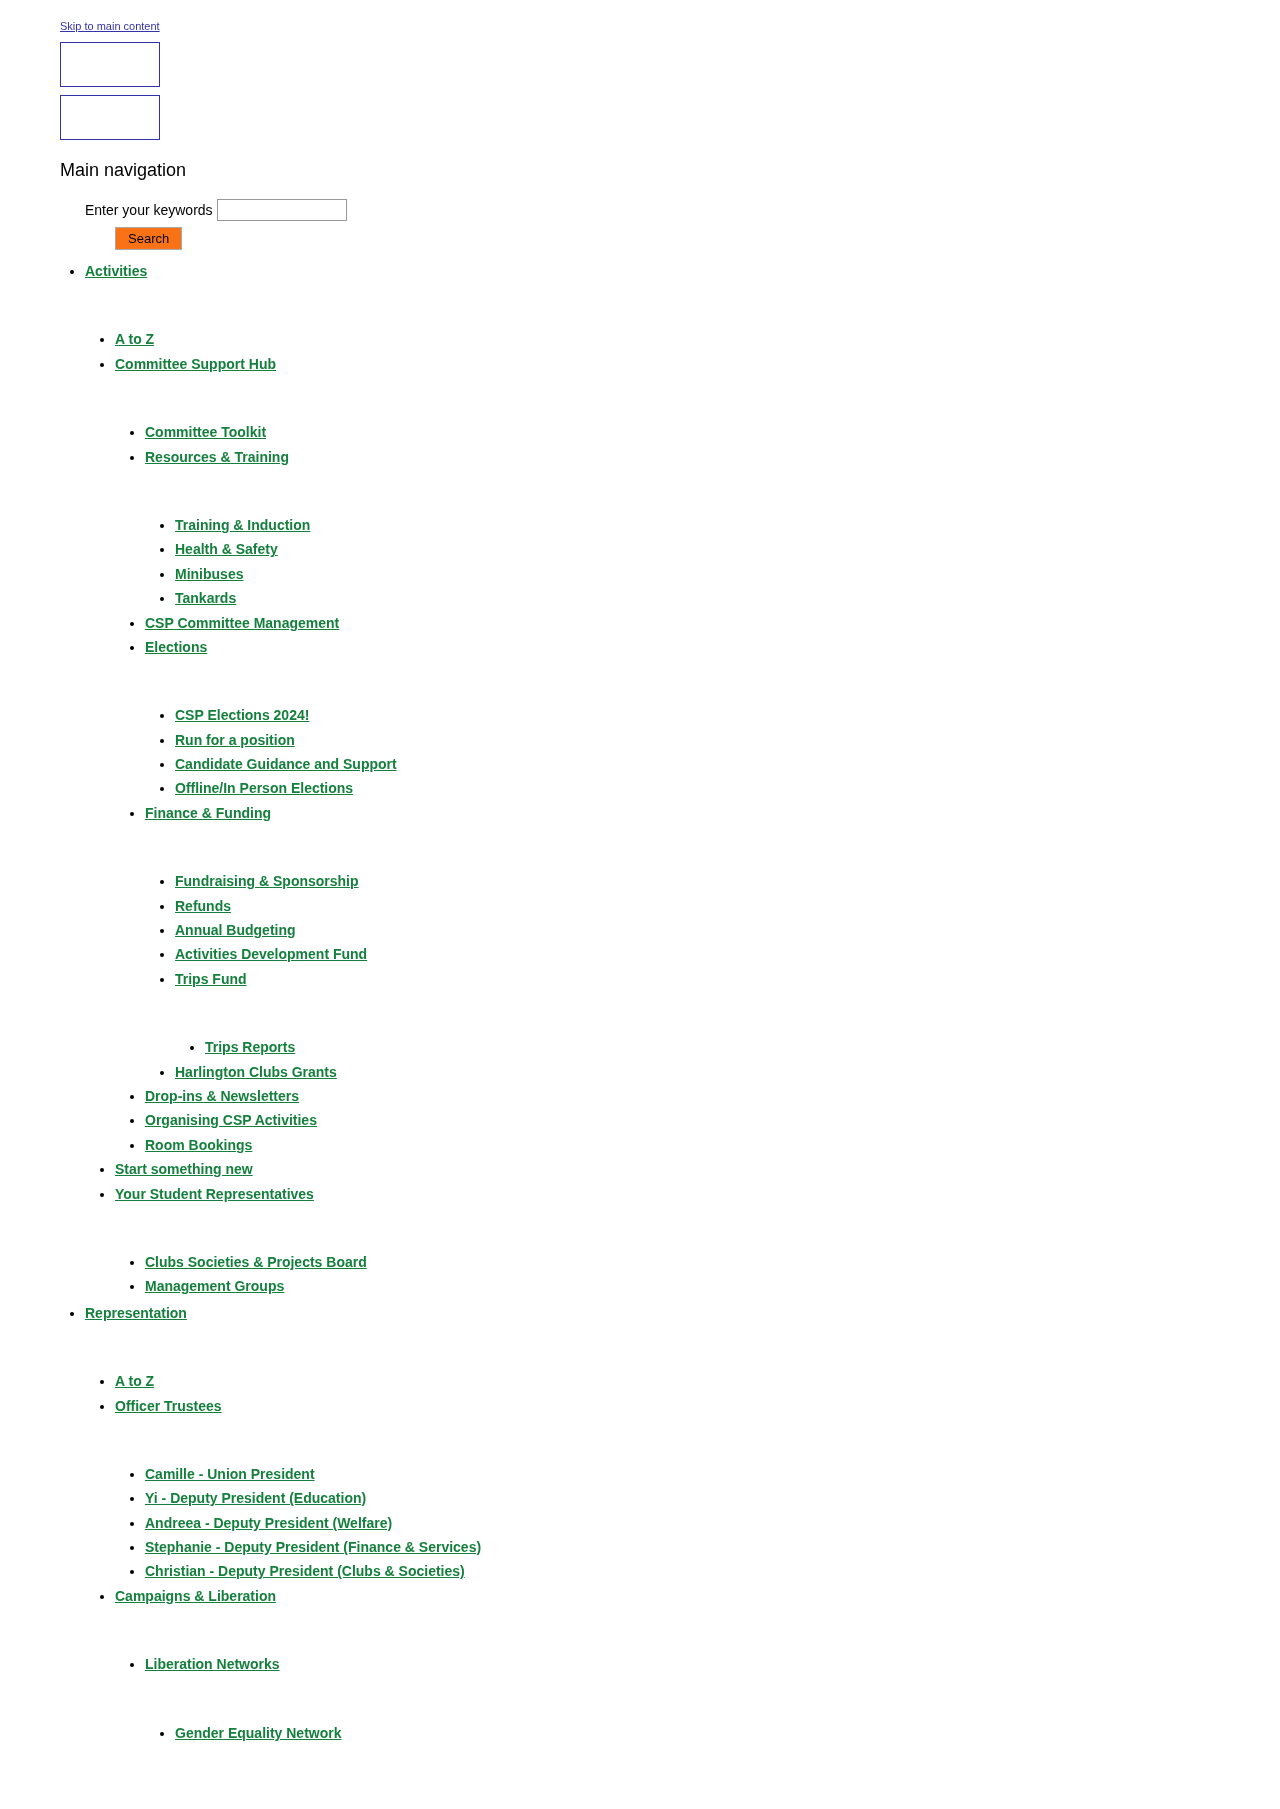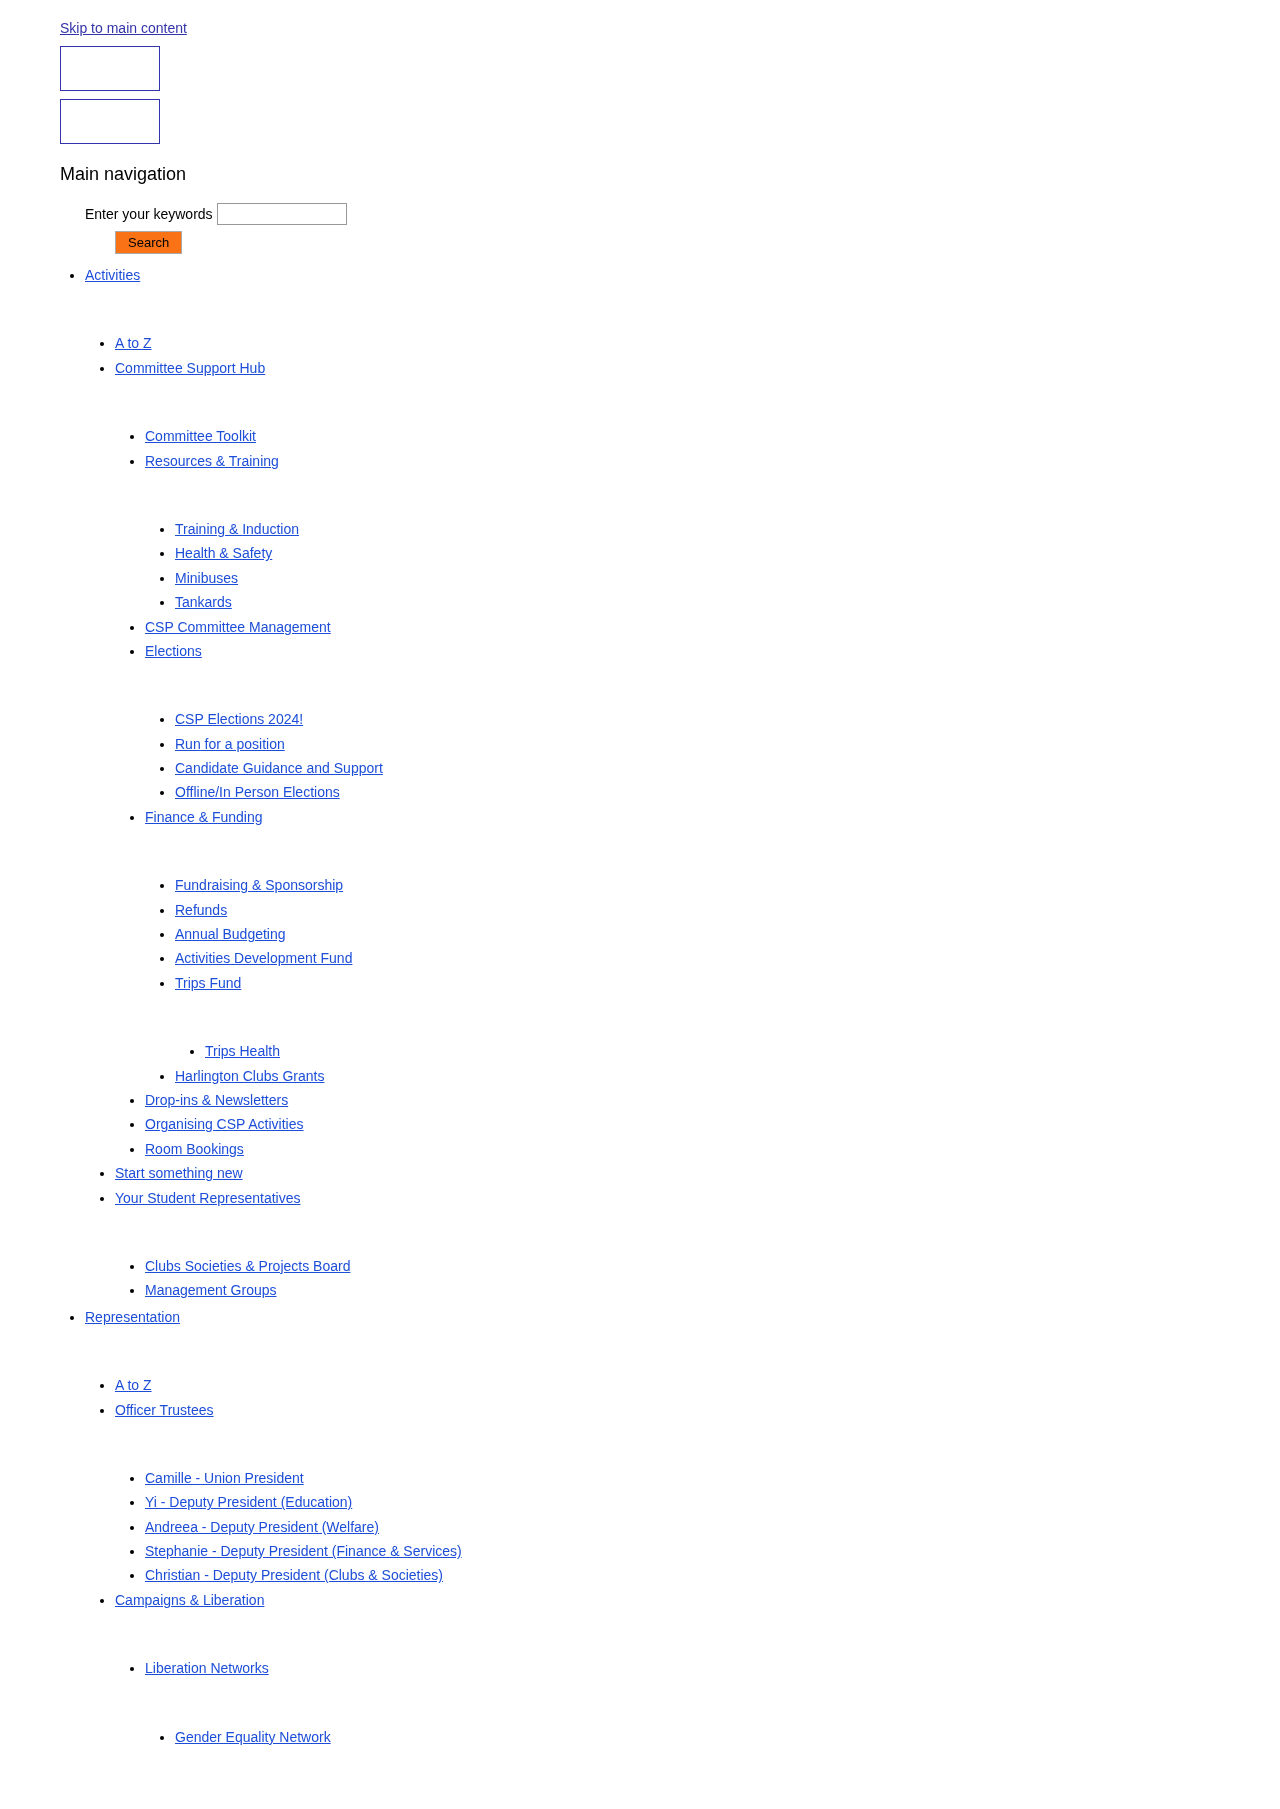--- a/index.html
+++ b/index.html
@@ -22,21 +22,21 @@
       color: #3333aa;
       text-decoration: underline;
       cursor: pointer;
     }
 
     .skip-link {
       display: block;
       margin-bottom: 10px;
       color: #3333aa;
       text-decoration: underline;
-      font-size: 14px;
+      font-size: 11px;
     }
 
     .logo-area {
       margin-bottom: 20px;
     }
 
     .logo-box-top {
       width: 100px;
       height: 45px;
       border: 1.5px solid #3333aa;
@@ -97,22 +97,23 @@
       margin: 2px 0;
       line-height: 1.6;
     }
 
     .nav-list .nav-list {
       padding-left: 30px;
       margin-top: 46px;
     }
 
     .nav-list a {
-      color: #1d4ed8;
+      color: #15803d;
       text-decoration: underline;
+      font-weight: bold;
     }
 
     .top-level > li {
       margin-bottom: 4px;
     }
 
     .search-section {
       margin-bottom: 8px;
       padding-left: 25px;
     }
@@ -171,21 +172,21 @@
           <li>
             <a>Finance &amp; Funding</a>
             <ul class="nav-list">
               <li><a>Fundraising &amp; Sponsorship</a></li>
               <li><a>Refunds</a></li>
               <li><a>Annual Budgeting</a></li>
               <li><a>Activities Development Fund</a></li>
               <li>
                 <a>Trips Fund</a>
                 <ul class="nav-list">
-                  <li><a>Trips Health</a></li>
+                  <li><a>Trips Reports</a></li>
                 </ul>
               </li>
               <li><a>Harlington Clubs Grants</a></li>
             </ul>
           </li>
           <li><a>Drop-ins &amp; Newsletters</a></li>
           <li><a>Organising CSP Activities</a></li>
           <li><a>Room Bookings</a></li>
         </ul>
       </li>

